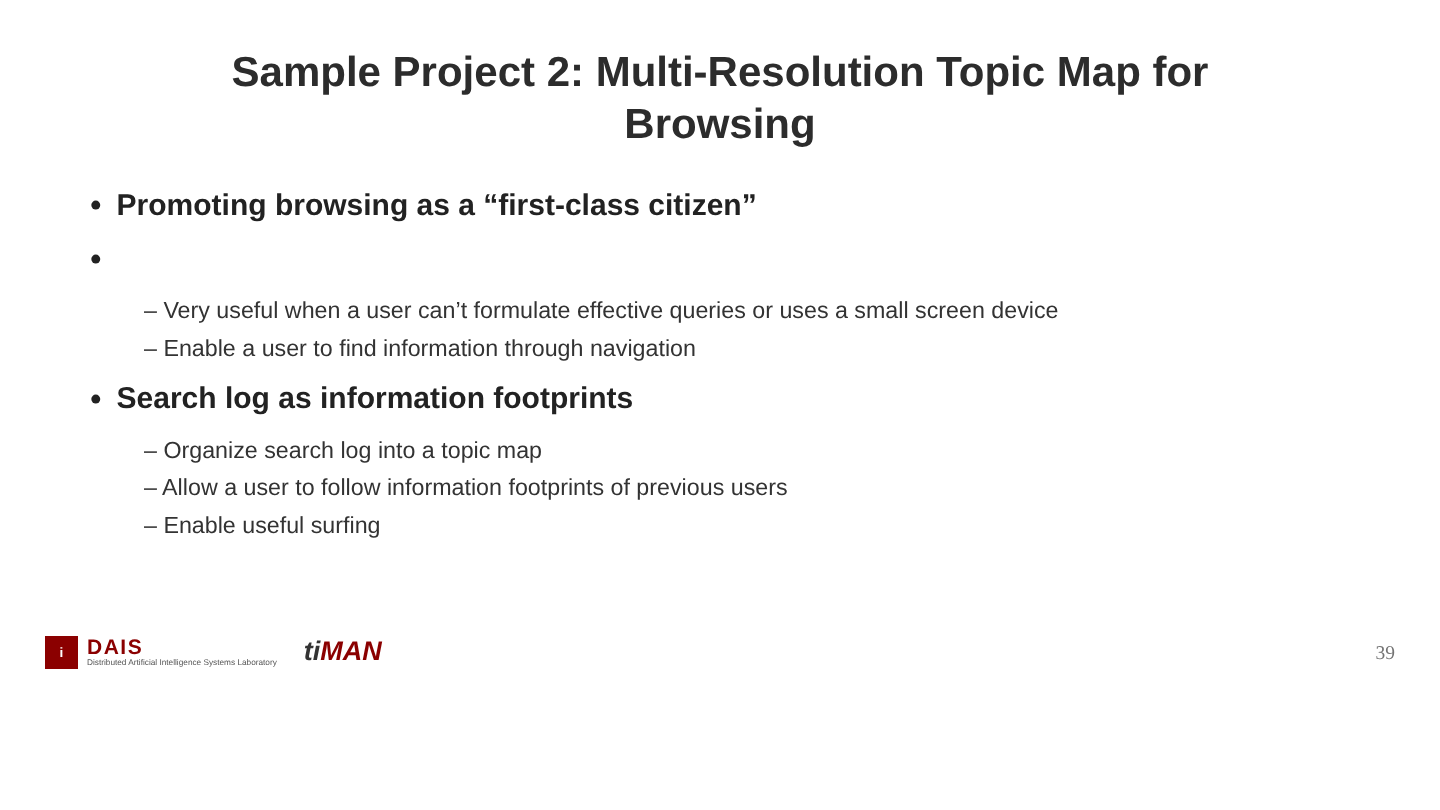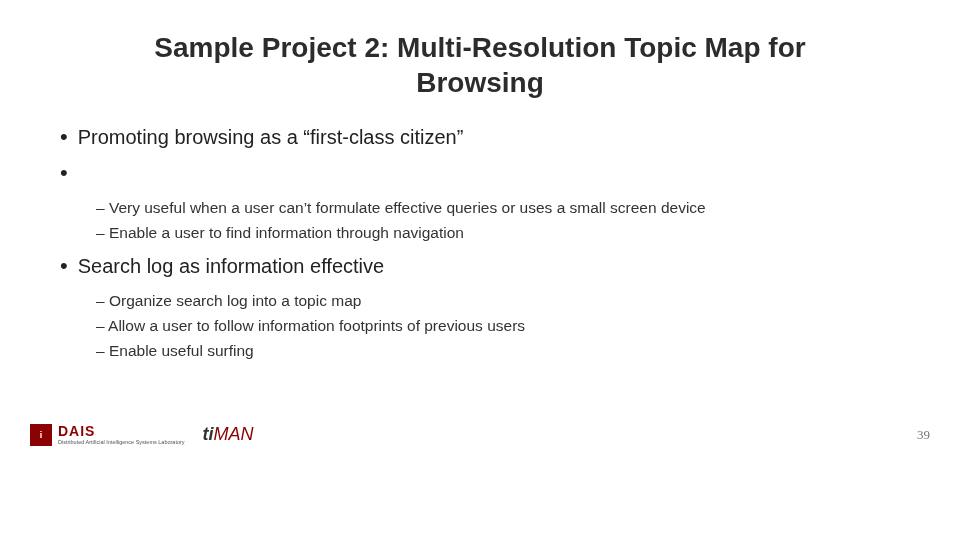--- a/index.html
+++ b/index.html
@@ -46,21 +46,21 @@
 
     .bullet-main .bullet-dot {
       font-size: 22px;
       margin-right: 10px;
       margin-top: -2px;
       flex-shrink: 0;
     }
 
     .bullet-main .bullet-text {
       font-size: 20px;
-      font-weight: 400;
+      font-weight: 700;
     }
 
     .sub-bullets {
       margin-left: 36px;
       margin-bottom: 6px;
     }
 
     .sub-bullet {
       font-size: 15.5px;
       line-height: 1.5;
@@ -129,21 +129,21 @@
 
     .logo-timan-ti {
       font-size: 18px;
       font-weight: 700;
       color: #333;
       font-style: italic;
     }
 
     .logo-timan-man {
       font-size: 18px;
-      font-weight: 400;
+      font-weight: 700;
       color: #8b0000;
       font-style: italic;
     }
 
     .page-number {
       font-size: 13px;
       color: #737373;
       font-family: Liberation Serif, serif;
     }
 
@@ -170,21 +170,21 @@
     <div class="bullet-main">
       <span class="bullet-dot">•</span>
     </div>
     <div class="sub-bullets">
       <div class="sub-bullet">– Very useful when a user can’t formulate effective queries or uses a small screen device</div>
       <div class="sub-bullet">– Enable a user to find information through navigation</div>
     </div>
 
     <div class="bullet-main">
       <span class="bullet-dot">•</span>
-      <span class="bullet-text">Search log as information effective</span>
+      <span class="bullet-text">Search log as information footprints</span>
     </div>
     <div class="sub-bullets">
       <div class="sub-bullet">– Organize search log into a topic map</div>
       <div class="sub-bullet">– Allow a user to follow information footprints of previous users</div>
       <div class="sub-bullet">– Enable useful surfing</div>
     </div>
 
   </div>
 
   <div class="footer">

